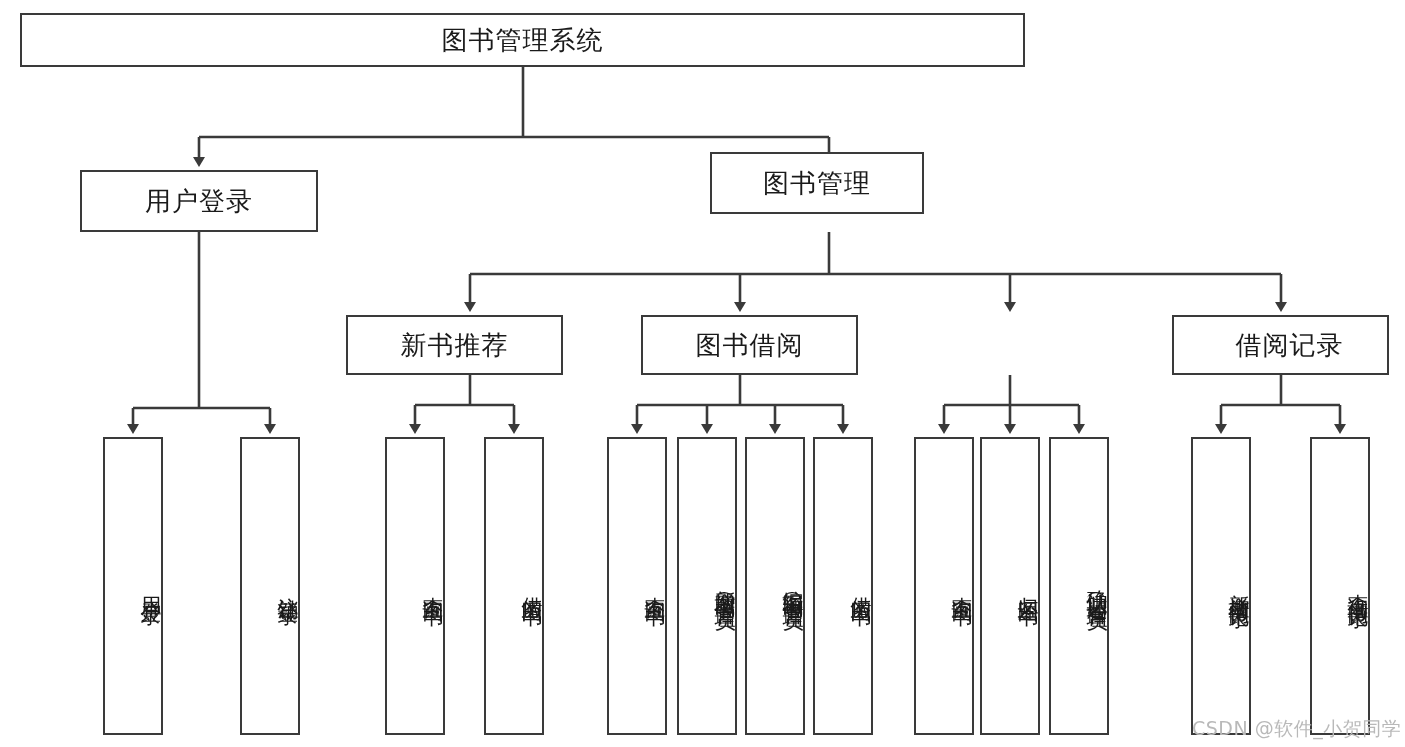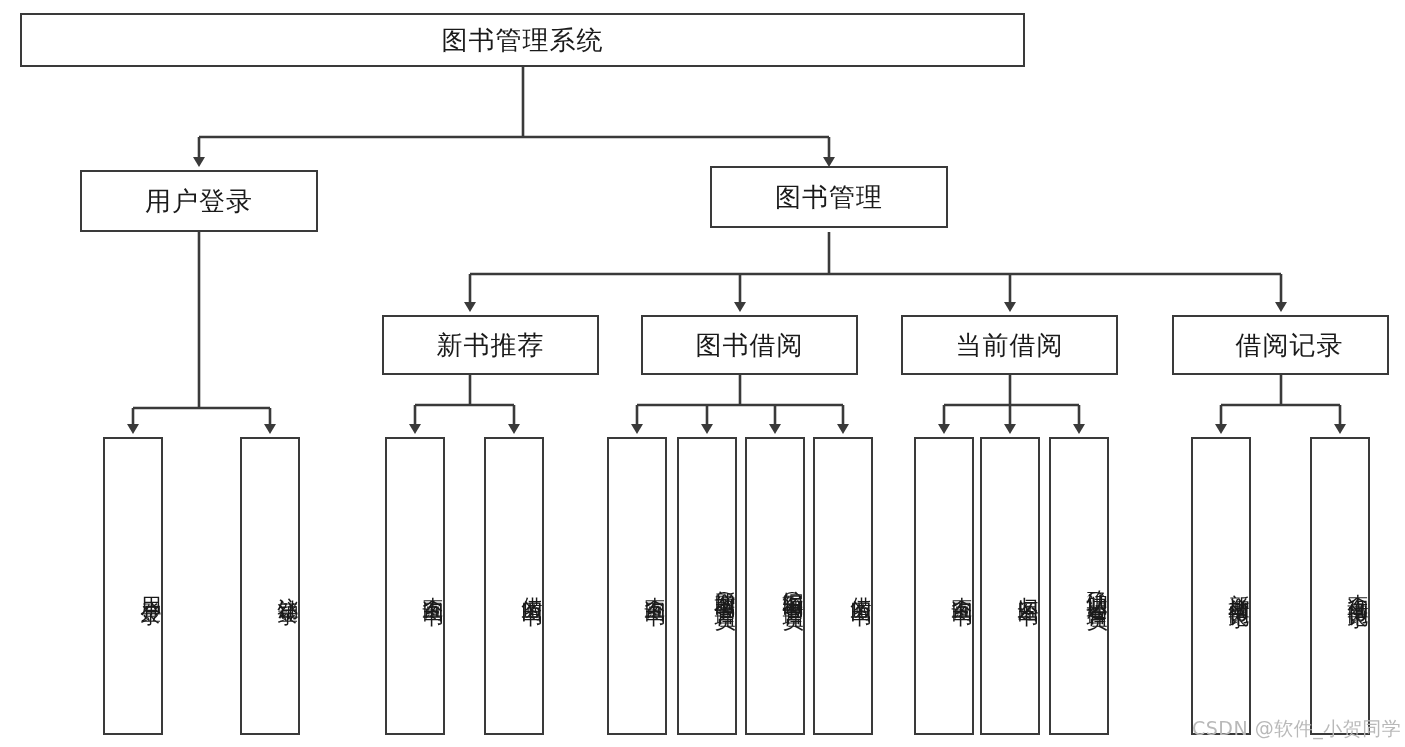--- a/index.html
+++ b/index.html
@@ -119,35 +119,32 @@
   </svg>
 
   <div class="node h" style="left:20px; top:13px; width:1005px; height:54px;">
     <span>图书管理系统</span>
   </div>
 
   <div class="node h" style="left:80px; top:170px; width:238px; height:62px;">
     <span>用户登录</span>
   </div>
 
-  <div class="node h" style="left:710px; top:166px; width:238px; height:62px;">
+  <div class="node h" style="left:710px; top:152px; width:214px; height:62px;">
     <span>图书管理</span>
   </div>
 
-  <div class="node h" style="left:382px; top:315px; width:217px; height:60px;">
+  <div class="node h" style="left:346px; top:315px; width:217px; height:60px;">
     <span>新书推荐</span>
   </div>
 
   <div class="node h" style="left:632px; top:315px; width:217px; height:60px;margin-left:9px;">
     <span>图书借阅</span>
   </div>
 
-  <div class="node h" style="left:901px; top:315px; width:217px; height:60px;">
-    <span>当前借阅</span>
-  </div>
 
   <div class="node h" style="left:1172px; top:315px; width:217px; height:60px;padding-left:18px;">
     <span>借阅记录</span>
   </div>
 
   <div class="node v" style="left:103px; top:437px; width:60px; height:298px;">
     <span class="vlabel">用户登录</span>
   </div>
 
   <div class="node v" style="left:240px; top:437px; width:60px; height:298px;">

